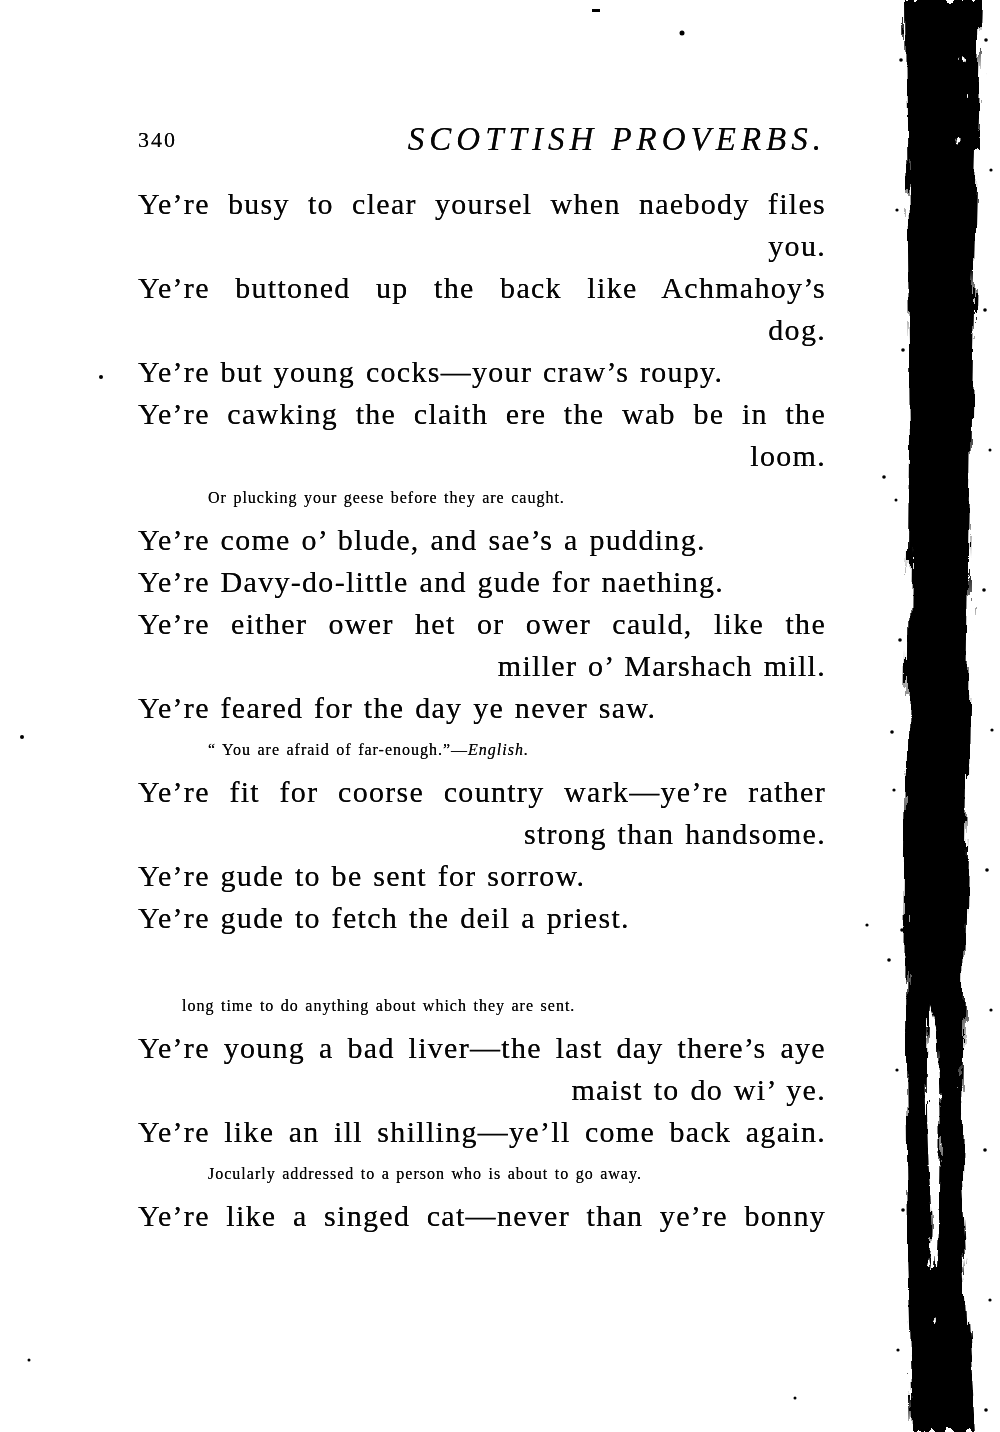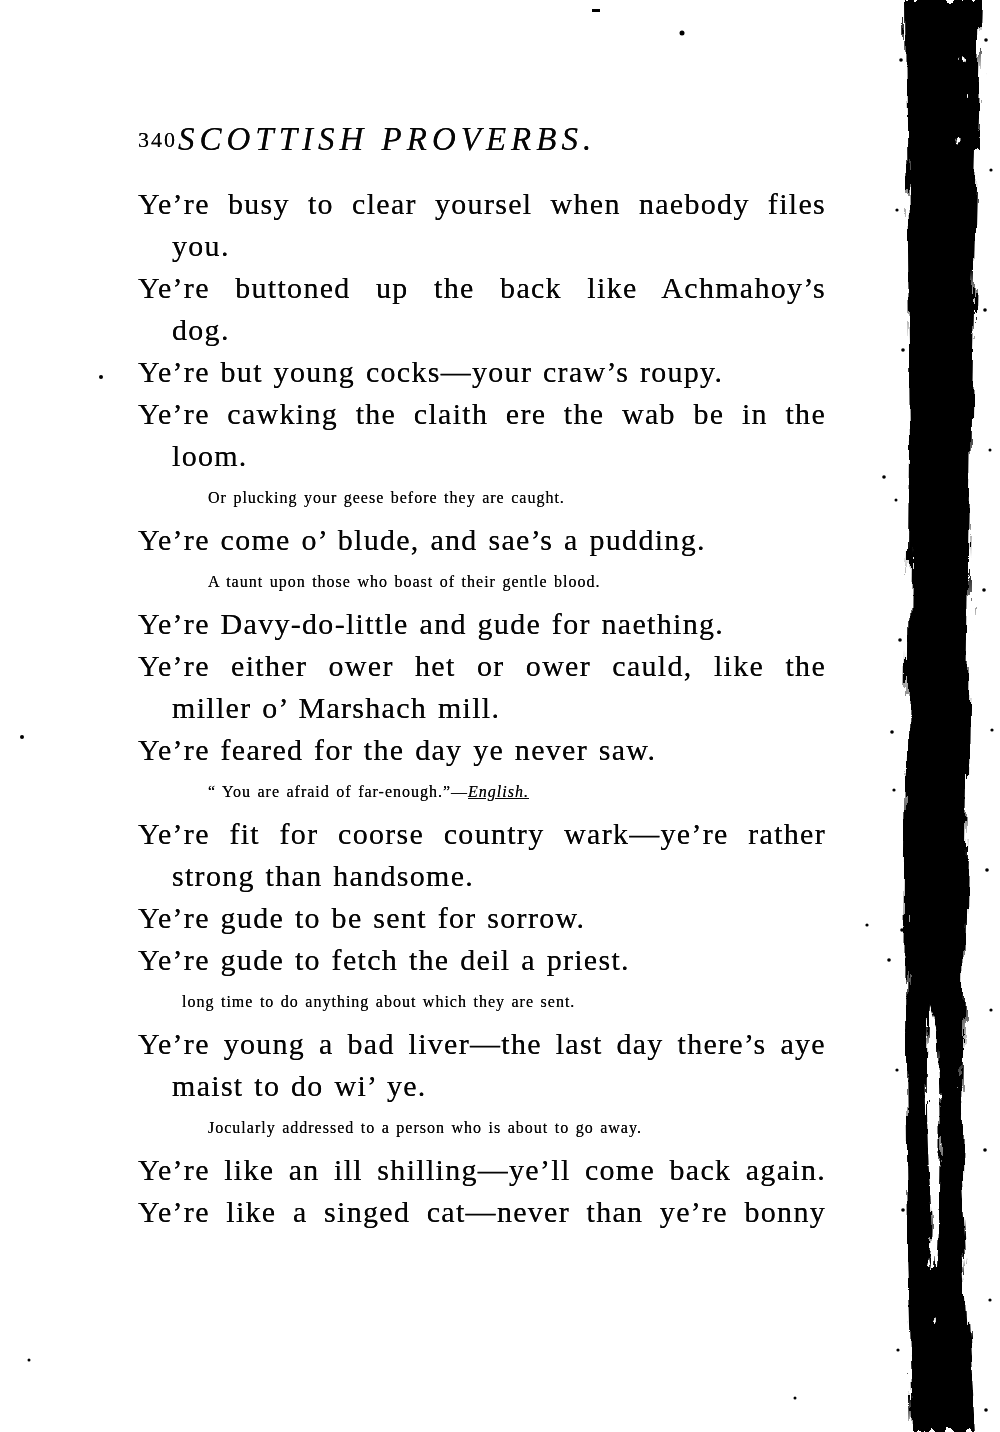--- a/index.html
+++ b/index.html
@@ -15,37 +15,37 @@
   
   .header{position:absolute;left:138px;top:119px;width:688px;height:46px;}
   .pagenum{
     position:absolute;left:0;top:1px;
     font-size:22px;line-height:40px;
     letter-spacing:2px;
     text-shadow:0 0 .5px rgba(0,0,0,.85);
   }
   .title{
     position:absolute;left:40px;right:0;top:0;
-    text-align:left;
+    text-align:right;
     font-style:italic;
     font-size:33px;line-height:40px;
     letter-spacing:5px;
     text-shadow:0 0 .5px rgba(0,0,0,.85);
   }
   
   .pbody{position:absolute;left:138px;top:183px;width:688px;}
   .line{text-shadow:0 0 .5px rgba(0,0,0,.85);}
   .pl{font-size:30px;height:42px;line-height:42px;letter-spacing:1.3px;word-spacing:2px;}
-  .pl.cont{padding-left:34px;}
+  .pl.cont{padding-left:34px;text-align:right;}
   .note{font-size:16px;height:42px;line-height:42px;padding-left:70px;letter-spacing:1px;word-spacing:1.5px;}
   .note.tight{height:27px;line-height:29px;}
-  .note.ncont{padding-left:44px;}
+  .note.ncont{padding-left:44px;margin-top:46px;}
   .note.jn{padding-right:33px;}
   .j{text-align:justify;text-align-last:justify;text-justify:inter-word;}
-  .em{font-style:italic;text-decoration:underline;}
+  .em{font-style:italic;}
   
   .scanlayer{position:absolute;inset:0;pointer-events:none;}
 </style>
 </head>
 <body>
 
 <div class="sheet">
 
   <div class="header">
     <span class="pagenum">340</span>
@@ -55,35 +55,34 @@
   <div class="pbody">
       <div class="line pl j">Ye’re busy to clear yoursel when naebody files</div>
       <div class="line pl cont">you.</div>
       <div class="line pl j">Ye’re buttoned up the back like Achmahoy’s</div>
       <div class="line pl cont">dog.</div>
       <div class="line pl">Ye’re but young cocks—your craw’s roupy.</div>
       <div class="line pl j">Ye’re cawking the claith ere the wab be in the</div>
       <div class="line pl cont">loom.</div>
       <div class="line note">Or plucking your geese before they are caught.</div>
       <div class="line pl">Ye’re come o’ blude, and sae’s a pudding.</div>
-      <div class="line note">A taunt upon those who boast of their gentle blood.</div>
       <div class="line pl">Ye’re Davy-do-little and gude for naething.</div>
       <div class="line pl j">Ye’re either ower het or ower cauld, like the</div>
       <div class="line pl cont">miller o’ Marshach mill.</div>
       <div class="line pl">Ye’re feared for the day ye never saw.</div>
       <div class="line note">“ You are afraid of far-enough.”—<span class="em">English.</span></div>
       <div class="line pl j">Ye’re fit for coorse country wark—ye’re rather</div>
       <div class="line pl cont">strong than handsome.</div>
       <div class="line pl">Ye’re gude to be sent for sorrow.</div>
       <div class="line pl">Ye’re gude to fetch the deil a priest.</div>
       <div class="line note ncont">long time to do anything about which they are sent.</div>
       <div class="line pl j">Ye’re young a bad liver—the last day there’s aye</div>
       <div class="line pl cont">maist to do wi’ ye.</div>
+      <div class="line pl j">Ye’re like an ill shilling—ye’ll come back again.</div>
       <div class="line note">Jocularly addressed to a person who is about to go away.</div>
-      <div class="line pl j">Ye’re like an ill shilling—ye’ll come back again.</div>
       <div class="line pl j">Ye’re like a singed cat—never than ye’re bonny</div>
     </div>
 
   <svg class="scanlayer" width="1000" height="1432" viewBox="0 0 1000 1432" aria-hidden="true">
     <defs>
       <filter id="rough" x="820" y="-30" width="240" height="1500" filterUnits="userSpaceOnUse">
         <feTurbulence type="fractalNoise" baseFrequency="0.11 0.016" numOctaves="4" seed="8" result="n"></feTurbulence>
         <feDisplacementMap in="SourceGraphic" in2="n" scale="17" xChannelSelector="R" yChannelSelector="G"></feDisplacementMap>
       </filter>
       <filter id="rough2" x="820" y="-30" width="240" height="1500" filterUnits="userSpaceOnUse">

